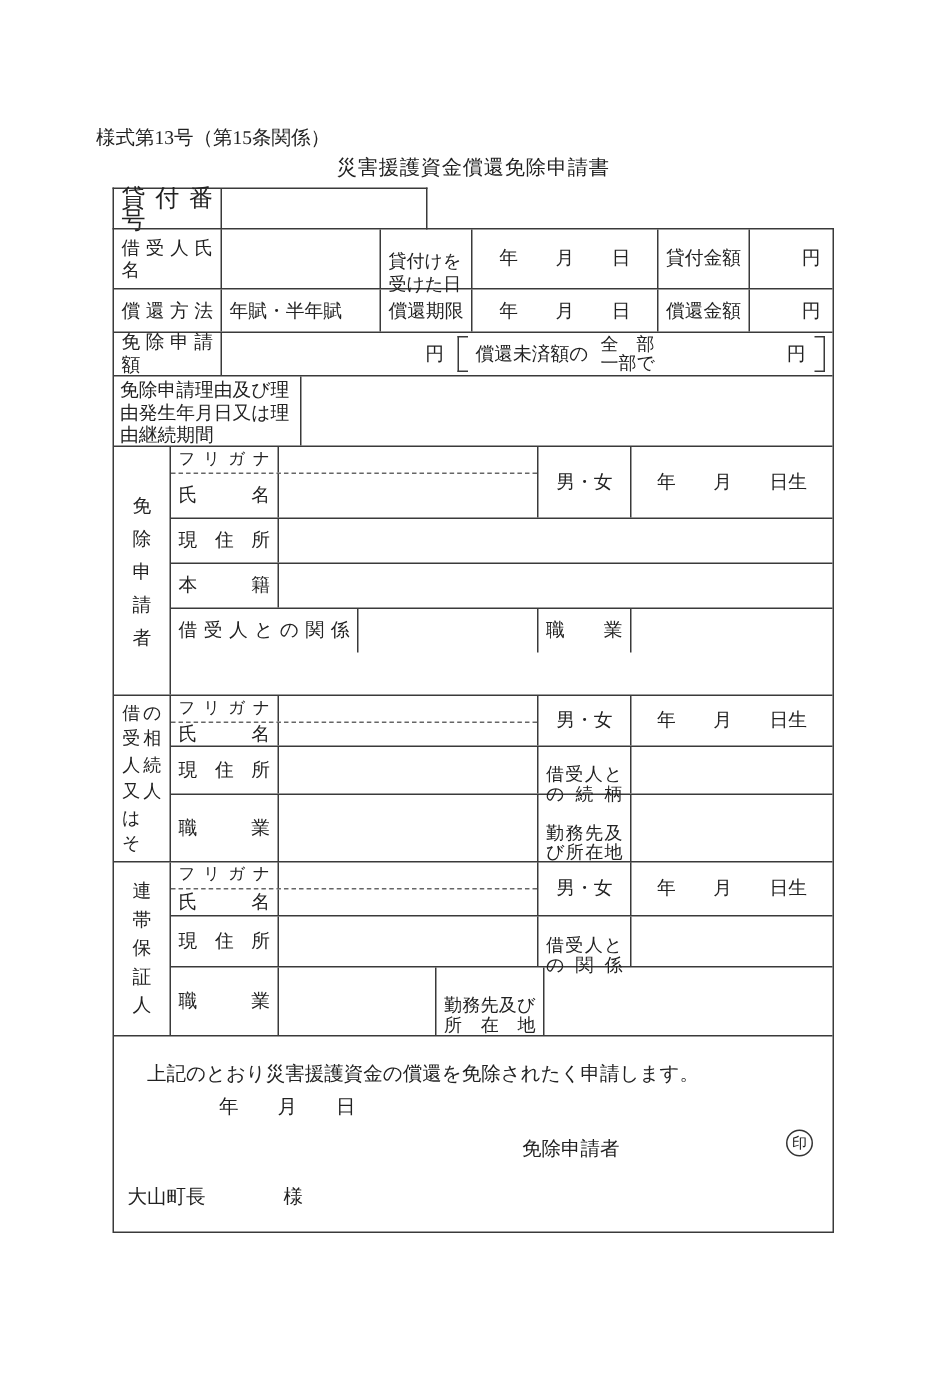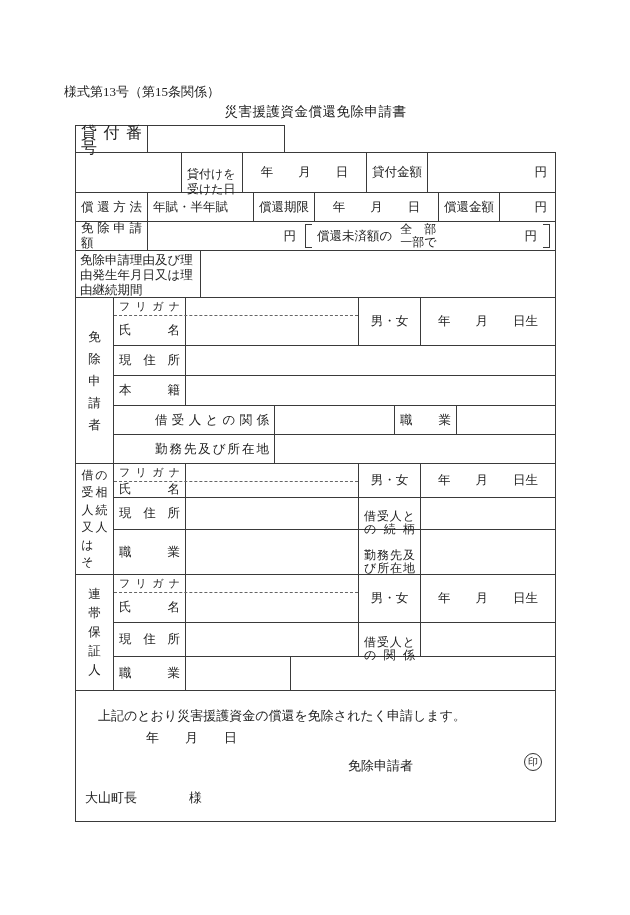--- a/index.html
+++ b/index.html
@@ -28,21 +28,21 @@
   }
   .row { display: flex; border-bottom: 1px solid #3a3a3a; }
   .c { border-right: 1px solid #3a3a3a; display: flex; align-items: center; }
   .nr { border-right: none; }
   .center { justify-content: center; }
   .jl { flex: 1; text-align: justify; text-align-last: justify; padding: 0 5px; white-space: pre-line; line-height: 15px; }
   .pad { padding: 0 5px; }
   .pre { white-space: pre-line; }
 
   .w72 { width: 72px; } .w106 { width: 106px; } .w61 { width: 61px; }
-  .w124 { width: 124px; } .w125 { width: 125px; margin-left: 36px; } .w120 { width: 120px; }
+  .w124 { width: 124px; } .w125 { width: 125px; } .w120 { width: 120px; }
   .w62 { width: 62px; } .w105 { width: 105px; } .w173 { width: 173px; }
   .fx { flex: 1; }
 
   .two-line { font-size: 12px; line-height: 13px; margin-top: 19px; }
 
   
   .ex-wide { flex: 1; display: flex; align-items: center; }
   .ex-yen { width: 148px; text-align: right; display: inline-block; }
   .brL, .brR { width: 7px; height: 24px; flex: none; }
   .brL { border: 1px solid #3a3a3a; border-right: none; margin-left: 9px; margin-right: 5px; }
@@ -101,20 +101,23 @@
       <span class="jl">貸付番号</span>
     </div>
     <div class="c fx nr">
       <span></span>
     </div>
   </div>
 
   <div class="ftable">
 
     <div class="row" style="height:40px;">
+      <div class="c w72">
+        <span class="jl" style="font-size:12.3px;">借受人氏名</span>
+      </div>
       <div class="c w106">
         <span></span>
       </div>
       <div class="c w61 pad">
         <span class="pre two-line" style="line-height:15px;">貸付けを
 受けた日</span>
       </div>
       <div class="c w124 center">
         <span>年　　月　　日</span>
       </div>
@@ -214,26 +217,20 @@
             </div>
           <div class="c fx nr"></div>
         </div>
         <div class="srow h29">
           <div class="c w125">
               <span class="jl">借受人との関係</span>
             </div>
           <div class="c w120"></div>
           <div class="c w62">
               <span class="jl">職業</span>
-            </div>
-          <div class="c fx nr"></div>
-        </div>
-        <div class="srow fx">
-          <div class="c w125">
-              <span class="jl">勤務先及び所在地</span>
             </div>
           <div class="c fx nr"></div>
         </div>
       </div>
     </div>
 
     <div class="row" style="height:111px;">
       <div class="side">
         <span class="vwrap">
           <span class="vcol">借
@@ -336,20 +333,24 @@
               <span class="jl two-line">借受人と
 の関係</span>
             </div>
           <div class="c fx nr"></div>
         </div>
         <div class="srow fx">
           <div class="c w72">
               <span class="jl">職業</span>
             </div>
           <div class="c w105"></div>
+          <div class="c" style="width:72px;">
+              <span class="jl two-line">勤務先及び
+所在地</span>
+            </div>
           <div class="c fx nr"></div>
         </div>
       </div>
     </div>
 
     <div class="row bottom" style="border-bottom:none;">
       <div class="decl">上記のとおり災害援護資金の償還を免除されたく申請します。</div>
       <div class="dateline">年　　月　　日</div>
       <div class="applicant-line">免除申請者</div>
       <div class="seal">

